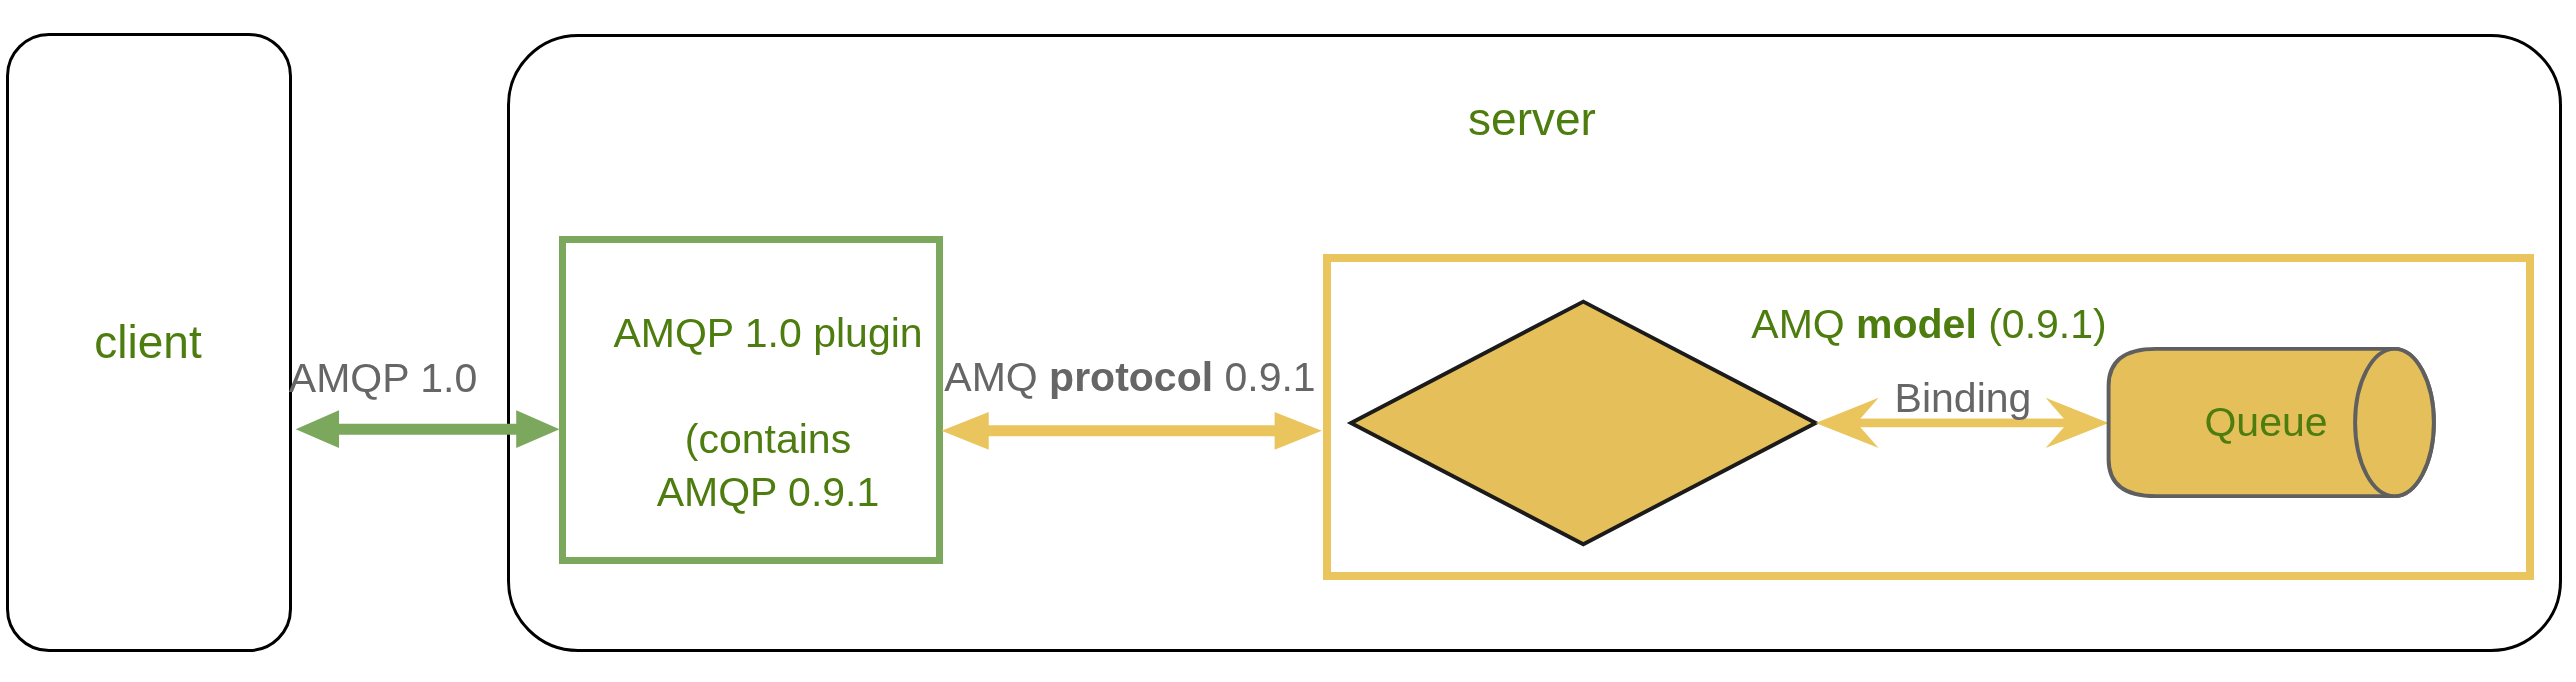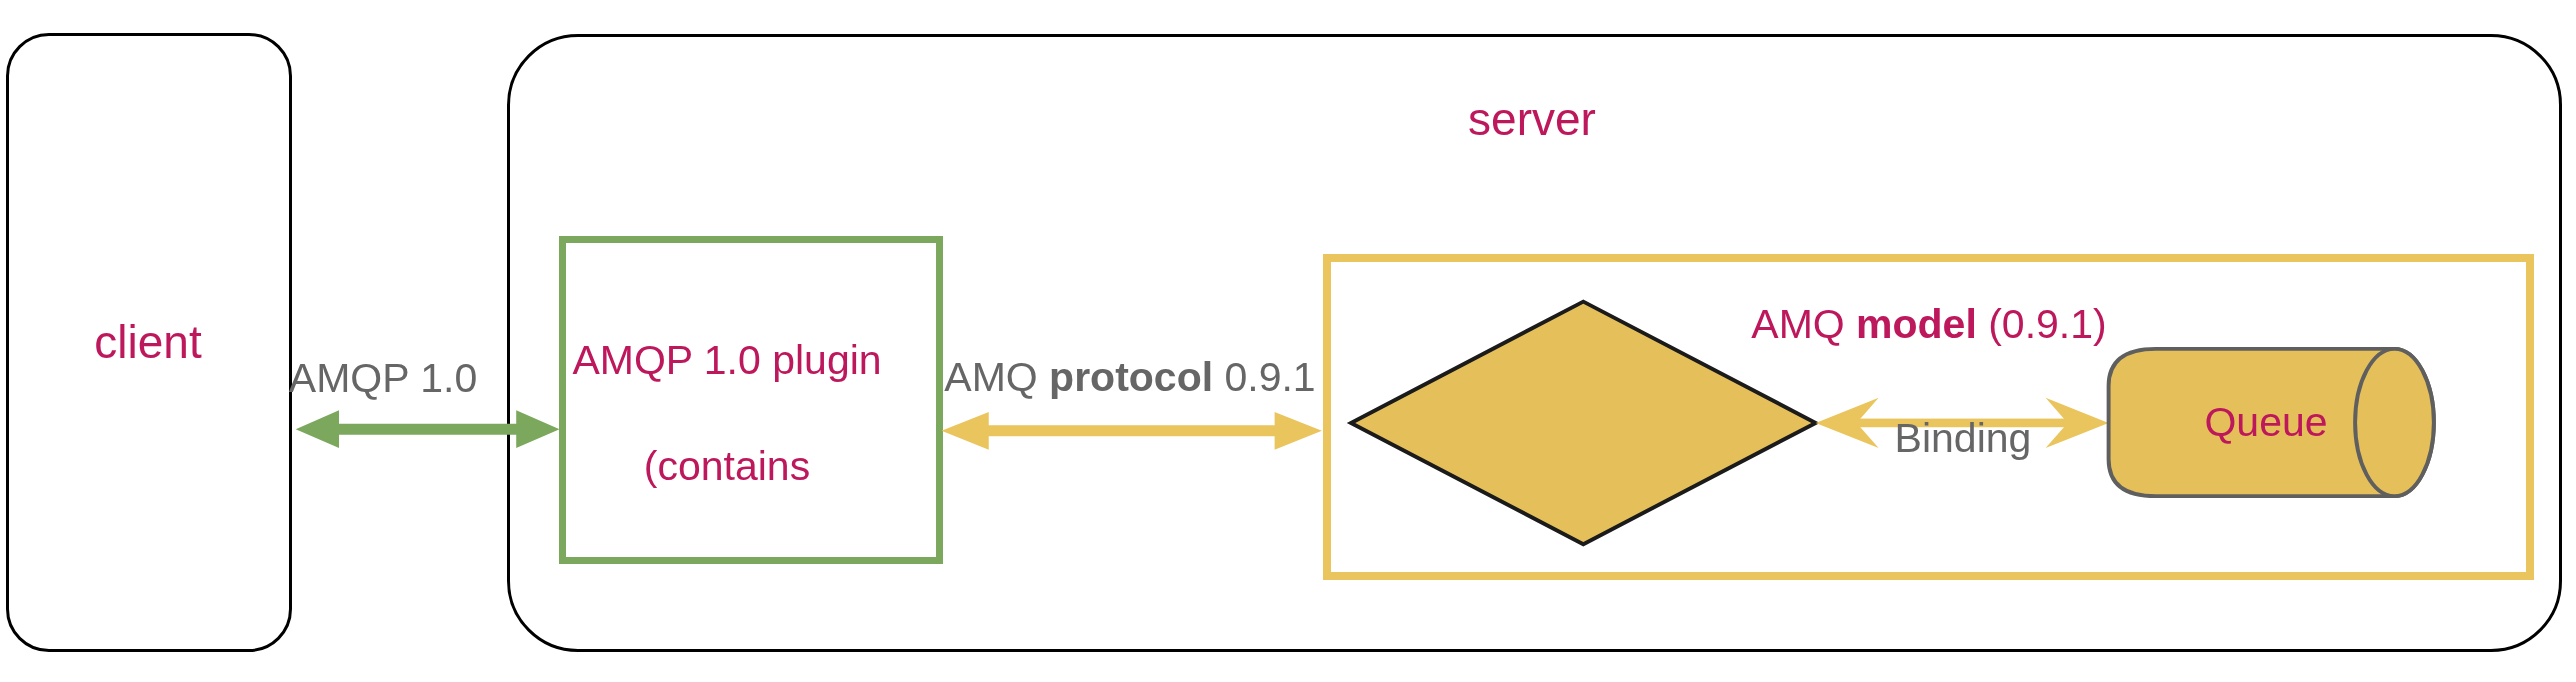--- a/index.html
+++ b/index.html
@@ -44,39 +44,39 @@
   }
   #shape-layer {
     position: absolute;
     left: 0; top: 0;
     z-index: 3;
   }
   .label {
     position: absolute;
     transform: translate(-50%, -50%);
     white-space: nowrap;
-    color: #be185d;
+    color: #4d7c0f;
     font-size: 41px;
     line-height: 1.2;
     text-align: center;
     z-index: 4;
   }
   .label.big { font-size: 46px; }
   .label.gray { color: #666666; }
   .label .b { font-weight: bold; }
   .client-label  { left: 148px;  top: 343px; }
   .server-label  { left: 1532px; top: 120px; }
-  .plugin-text   { left: 727px;  top: 413px; }
+  .plugin-text   { left: 768px;  top: 413px; }
   .plugin-line   { height: 53px; line-height: 53px; }
   .model-title   { left: 1929px; top: 325px; }
   .exchange-label{ left: 1583px; top: 425px; }
   .queue-label   { left: 2266px; top: 423px; }
   .amqp10-label  { left: 383px;  top: 379px; }
   .protocol-label{ left: 1130px; top: 378px; }
-  .binding-label { left: 1963px; top: 399px; margin-top: 40px; }
+  .binding-label { left: 1963px; top: 399px; }
 </style>
 </head>
 <body>
 
 <div id="canvas">
 
   <div class="box client-box"></div>
 
   <div class="box server-box"></div>
 
@@ -101,20 +101,21 @@
   </svg>
 
   <div class="label big client-label">client</div>
 
   <div class="label big server-label">server</div>
 
   <div class="label plugin-text">
     <div class="plugin-line">AMQP 1.0 plugin</div>
     <div class="plugin-line"></div>
     <div class="plugin-line">(contains</div>
+    <div class="plugin-line">AMQP 0.9.1</div>
   </div>
 
   <div class="label model-title">
     <span>AMQ </span><span class="b">model</span><span> (0.9.1)</span>
   </div>
 
 
   <div class="label queue-label">Queue</div>
 
   <div class="label gray amqp10-label">AMQP 1.0</div>

